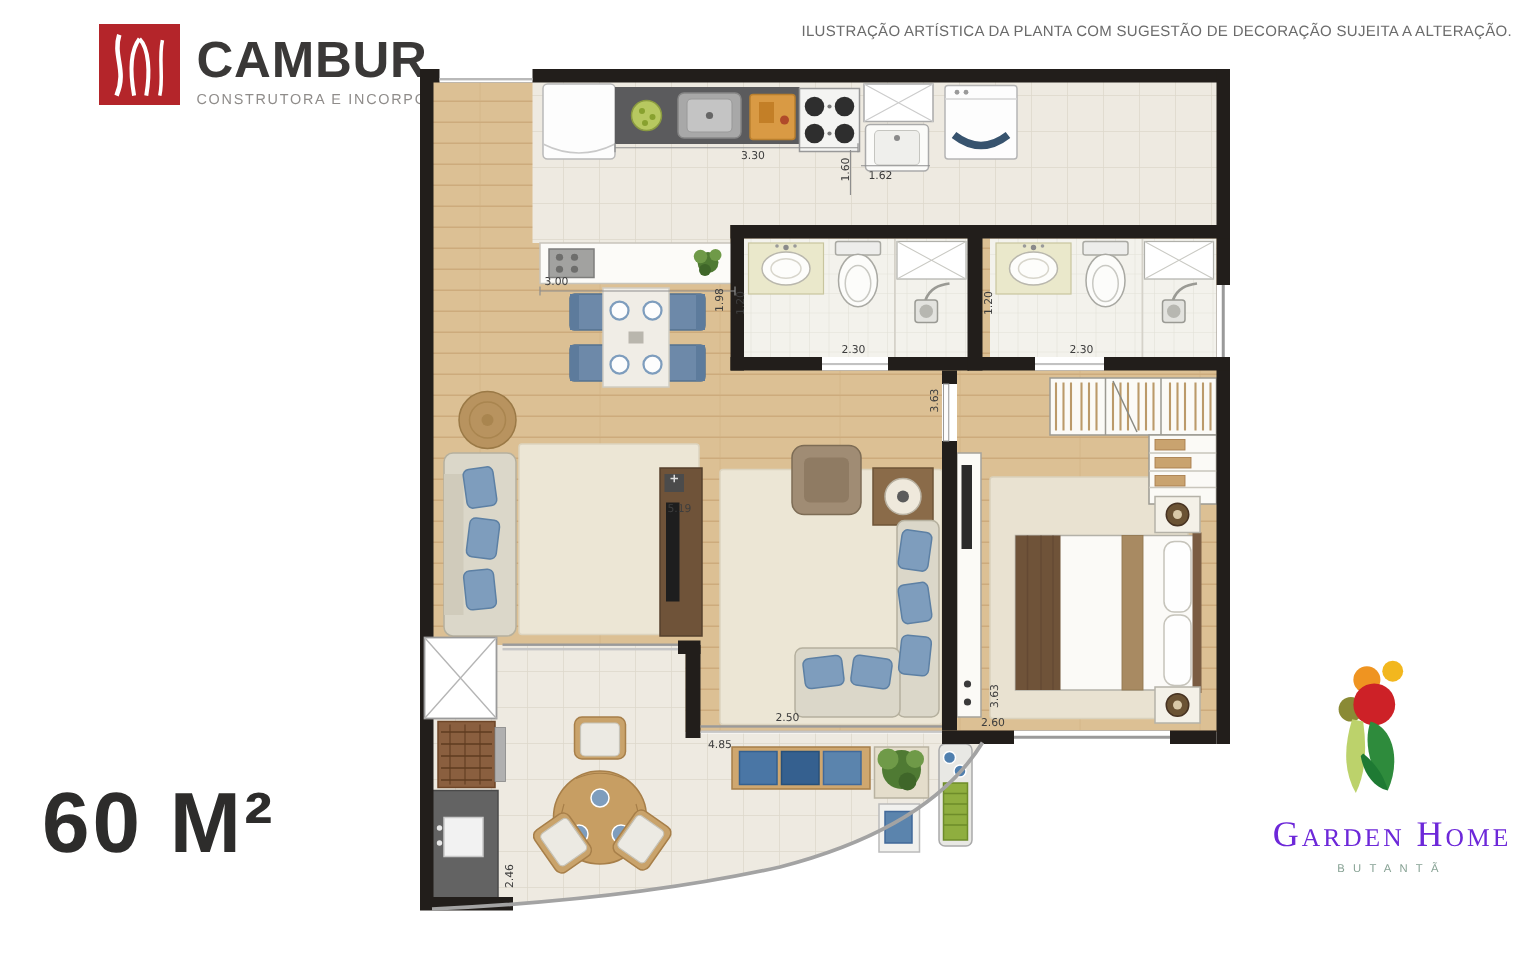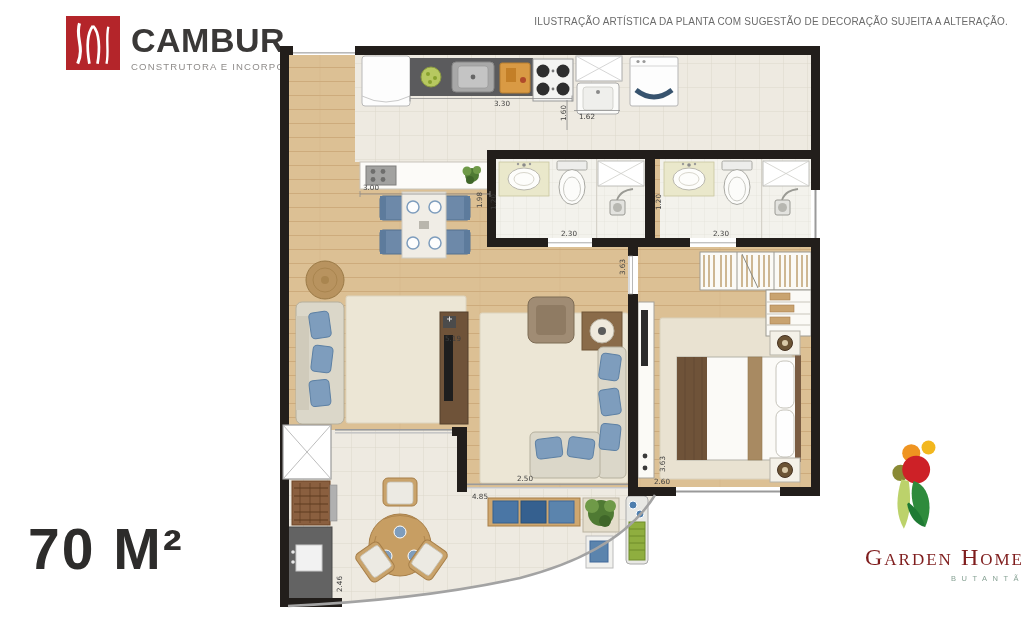--- a/index.html
+++ b/index.html
@@ -14,22 +14,22 @@
   .cambur-tag{font-size:9.6px;color:#8f8c8a;letter-spacing:1.15px;margin-top:4px;}
 
   .disclaimer{position:absolute;right:16px;top:16px;font-size:10px;color:#6b6b6b;letter-spacing:.2px;}
 
   .area{position:absolute;left:28px;top:516px;font-size:57px;font-weight:bold;color:#2d2c2b;letter-spacing:2px;}
 
   
   .gh{position:absolute;left:832px;top:430px;width:192px;text-align:center;}
   .gh-flower{display:block;width:82px;height:112px;margin:0 0 2px 44px;}
   .gh-name{font-family:"Liberation Serif","DejaVu Serif",serif;font-variant:small-caps;
-           font-size:24px;color:#7f1d1d;letter-spacing:2px;text-align:right;}
-  .gh-loc{font-size:7.5px;color:#87a294;letter-spacing:5.5px;margin-top:3px;text-align:right;}
+           font-size:24px;color:#6d28d9;letter-spacing:2px;}
+  .gh-loc{font-size:7.5px;color:#87a294;letter-spacing:5.5px;margin-top:3px;}
 
   .plan{position:absolute;left:280px;top:40px;}
   .dim{font:7.2px "DejaVu Sans",sans-serif;fill:#3e3e3e;}
 </style>
 </head>
 <body>
 
 <div class="stage">
 
   <div class="cambur">
@@ -324,21 +324,21 @@
       <text class="dim" x="343" y="229" transform="rotate(-90 343 227)">3.63</text>
       <text class="dim" x="173" y="301">5.19</text>
       <text class="dim" x="245" y="440.5">2.50</text>
       <text class="dim" x="200" y="458.5">4.85</text>
       <text class="dim" x="383" y="426" transform="rotate(-90 383 424)">3.63</text>
       <text class="dim" x="382" y="444">2.60</text>
       <text class="dim" x="60" y="546" transform="rotate(-90 60 544)">2.46</text>
     </g>
   </svg>
 
-  <div class="area">70 M²</div>
+  <div class="area">60 M²</div>
 
   <div class="gh">
     <svg class="gh-flower" viewBox="0 0 100 120">
       <circle cx="30" cy="44" r="10" fill="#8a8a35"></circle>
       <circle cx="43" cy="20" r="11" fill="#ef9421"></circle>
       <circle cx="64" cy="13" r="8.5" fill="#f2b71e"></circle>
       <circle cx="49" cy="40" r="17" fill="#cd2127"></circle>
       <path d="M31,52 Q20,88 34,112 Q45,90 40,54 Z" fill="#bcd26b"></path>
       <path d="M46,54 C66,60 70,88 60,110 C45,94 40,70 46,54 Z" fill="#2e8b3c"></path>
       <path d="M40,80 C50,88 57,98 60,110 C47,107 40,94 38,82 Z" fill="#1e7a33"></path>

